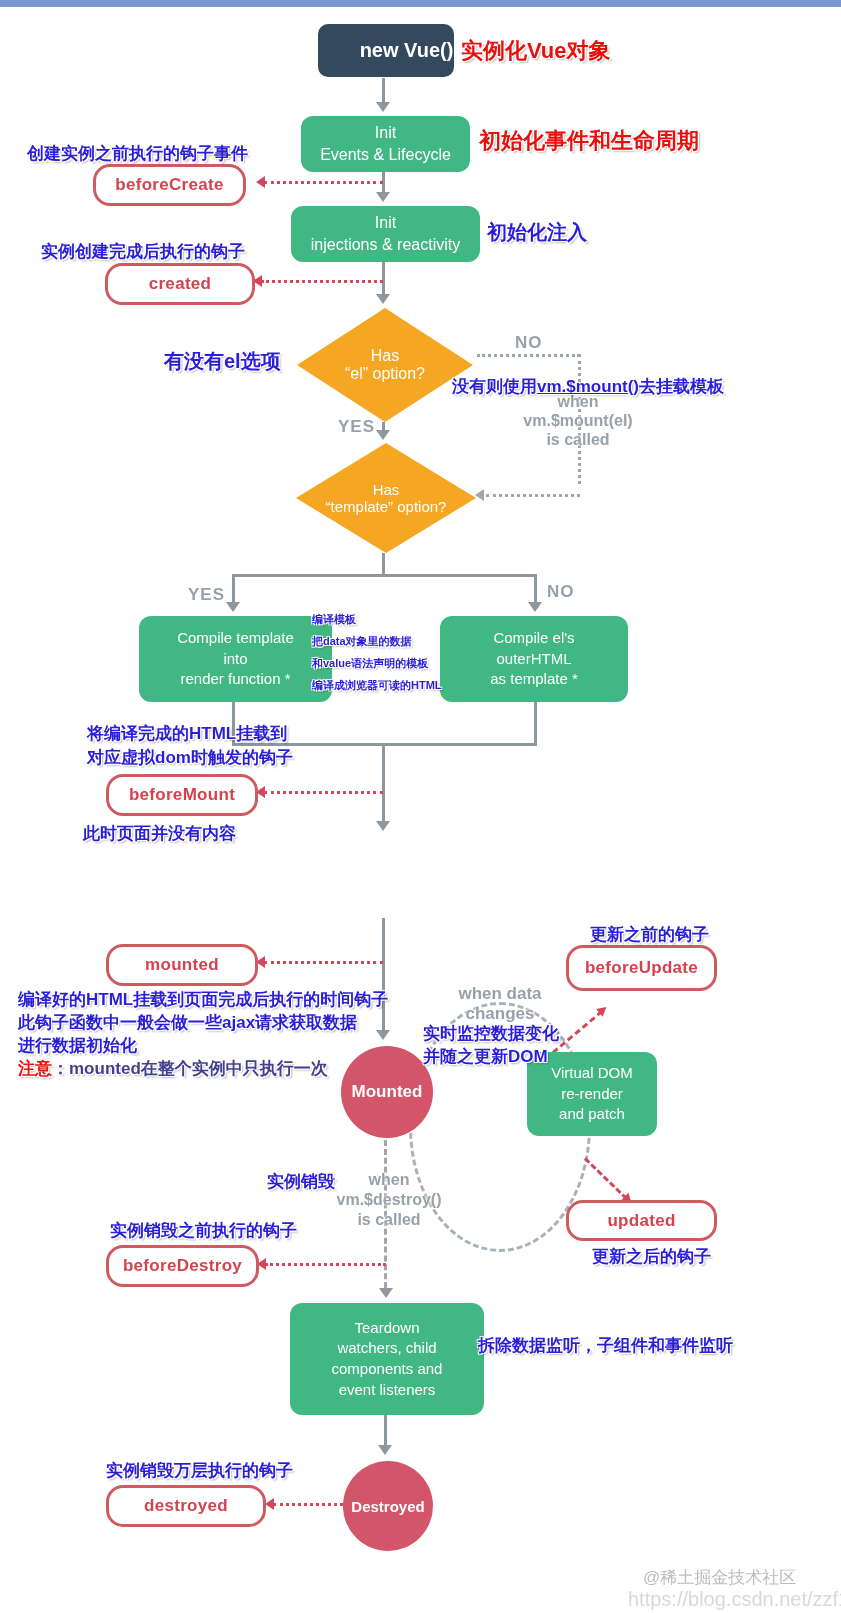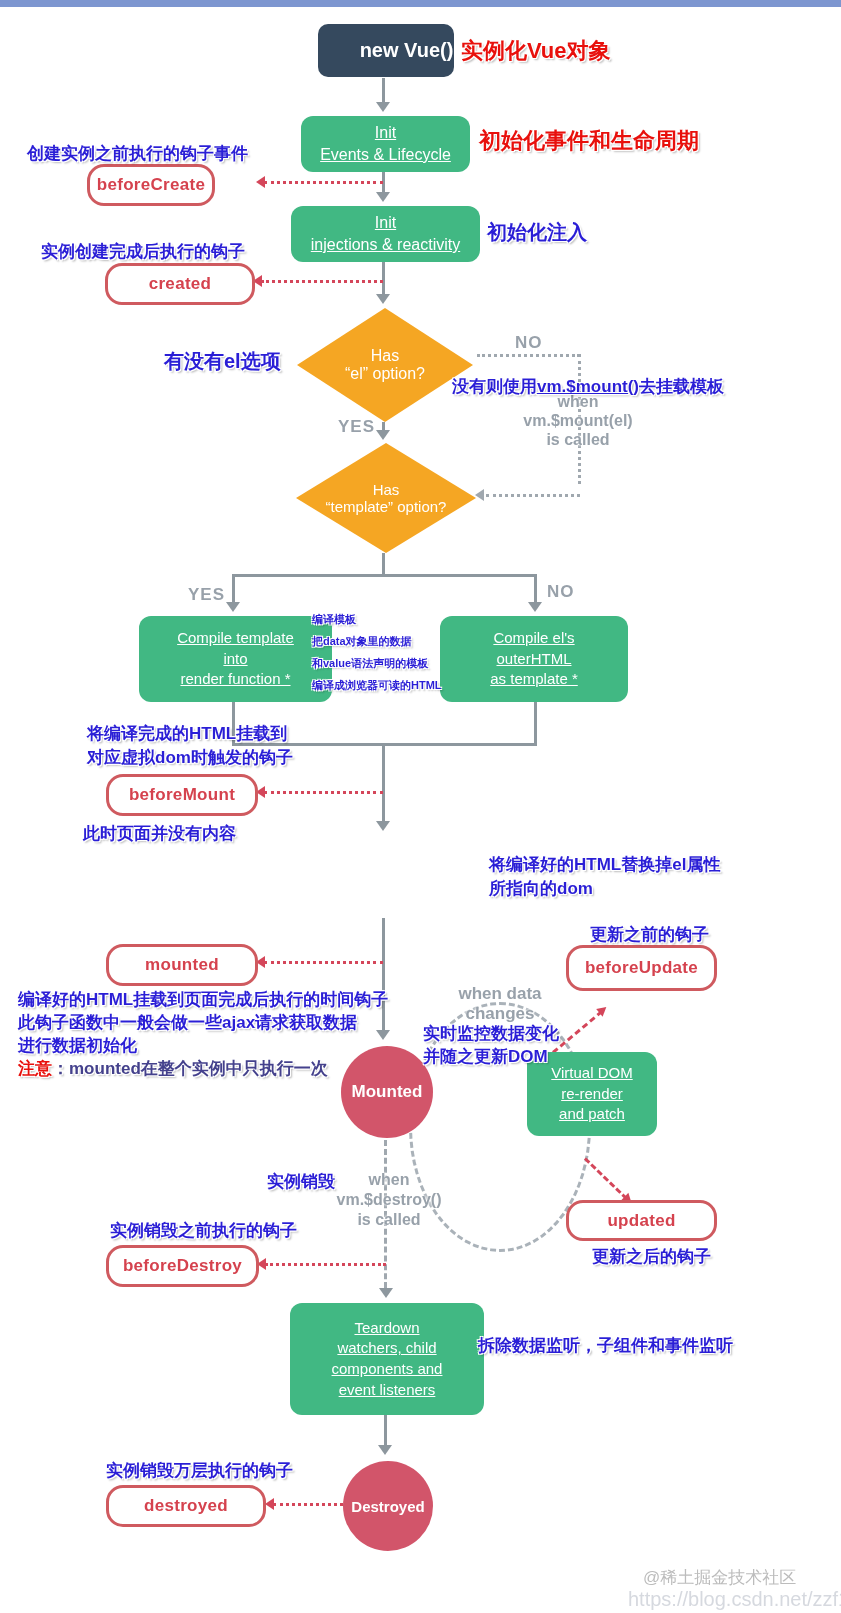--- a/index.html
+++ b/index.html
@@ -5,21 +5,21 @@
   * { margin:0; padding:0; box-sizing:border-box; }
   body { background:#fff; font-family:"Liberation Sans", sans-serif; }
   .stage { position:relative; width:841px; height:1613px; background:#ffffff; overflow:hidden; }
 
   
   .navybox { position:absolute; background:#35495e; color:#fff; border-radius:10px;
     display:flex; align-items:center; justify-content:center; font-weight:bold; z-index:2;padding-left:41px; }
   .gbox { position:absolute; background:#41b883; color:#fff; border-radius:12px;
     display:flex; flex-direction:column; align-items:center; justify-content:center;
     text-align:center; font-weight:500; z-index:2; }
-  .gbox div { line-height:1.38;text-decoration:underline; }
+  .gbox div { line-height:1.38; }
   .pill { position:absolute; background:#fff; border:3px solid #cf5a5f; border-radius:17px;
     color:#d5424e; font-weight:bold; display:flex; align-items:center; justify-content:center;
     z-index:2; font-size:17px; letter-spacing:.3px; }
   .diamond { position:absolute; background:#f5a623; clip-path:polygon(50% 0,100% 50%,50% 100%,0 50%);
     color:#fff; display:flex; flex-direction:column; align-items:center; justify-content:center;
     text-align:center; z-index:2; font-weight:500; }
   .circle { position:absolute; background:#d2556a; border-radius:50%; color:#fff; font-weight:bold;
     display:flex; align-items:center; justify-content:center; z-index:2; }
 
   
@@ -173,21 +173,21 @@
     <div>Teardown</div>
     <div>watchers, child</div>
     <div>components and</div>
     <div>event listeners</div>
   </div>
 
   <div class="circle" style="left:343px; top:1461px; width:90px; height:90px; font-size:15px;">
     <span>Destroyed</span>
   </div>
 
-  <div class="pill" style="left:87px; top:164px; width:128px; height:42px;">
+  <div class="pill" style="left:93px; top:164px; width:153px; height:42px;">
     <span>beforeCreate</span>
   </div>
   <div class="pill" style="left:105px; top:263px; width:150px; height:42px;">
     <span>created</span>
   </div>
   <div class="pill" style="left:106px; top:774px; width:152px; height:42px;">
     <span>beforeMount</span>
   </div>
   <div class="pill" style="left:106px; top:944px; width:152px; height:42px;">
     <span>mounted</span>
@@ -246,24 +246,20 @@
     <div>编译成浏览器可读的HTML</div>
   </div>
 
   <div class="note-b" style="left:87px; top:722px; line-height:24px;">
     <div>将编译完成的HTML挂载到</div>
     <div>对应虚拟dom时触发的钩子</div>
   </div>
 
   <div class="note-b" style="left:83px; top:822px;">此时页面并没有内容</div>
 
-  <div class="note-b" style="left:489px; top:853px; line-height:24px;">
-    <div>将编译好的HTML替换掉el属性</div>
-    <div>所指向的dom</div>
-  </div>
 
   <div class="note-b" style="left:18px; top:988px; line-height:23px;">
     <div>编译好的HTML挂载到页面完成后执行的时间钩子</div>
     <div>此钩子函数中一般会做一些ajax请求获取数据</div>
     <div>进行数据初始化</div>
     <div>
       <span style="color:#e8100c;">注意</span><span style="color:#44418c;">：mounted在整个实例中只执行一次</span>
     </div>
   </div>
 

